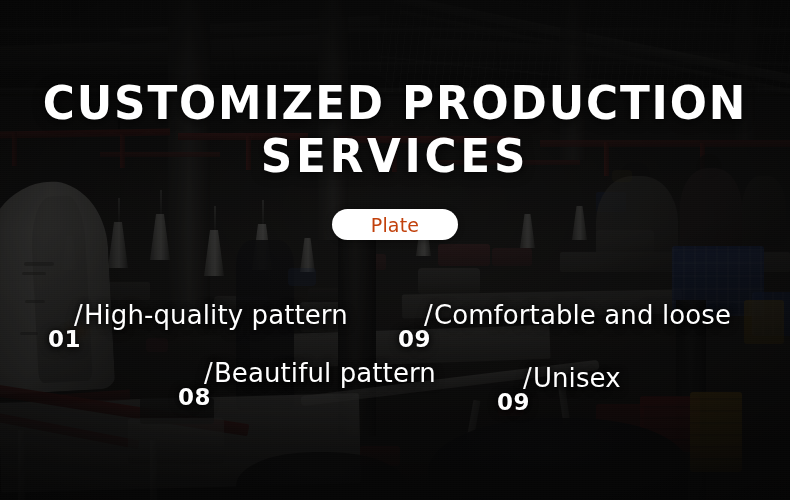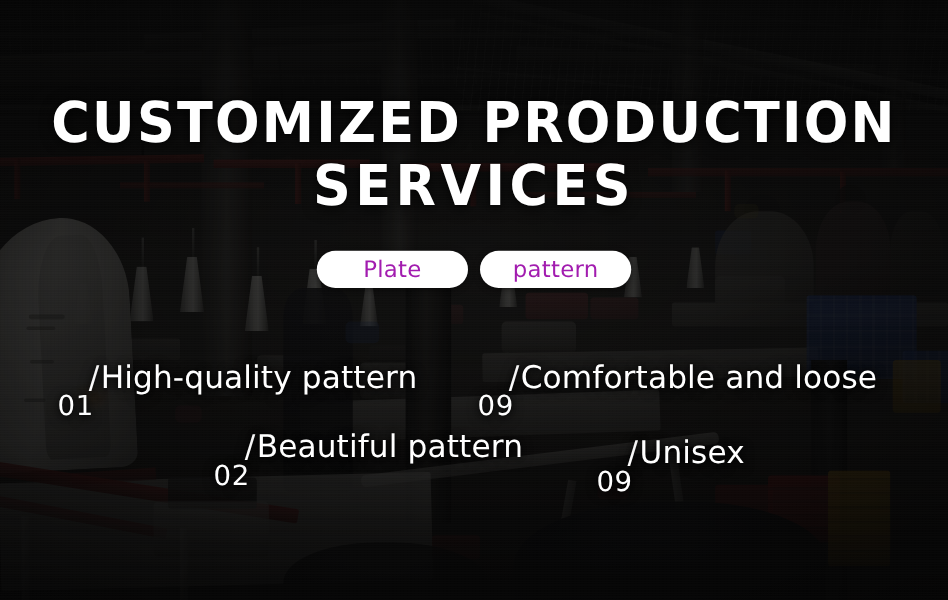--- a/index.html
+++ b/index.html
@@ -424,21 +424,21 @@
   .pills {
     position: absolute;
     left: 0; right: 0;
     top: 209px;
     display: flex;
     justify-content: center;
     gap: 10px;
   }
   .pill {
     background: #ffffff;
-    color: #a21caf;
+    color: #c2410c;
     border-radius: 999px;
     height: 31px;
     min-width: 126px;
     display: flex;
     align-items: center;
     justify-content: center;
     font-size: 19px;
     font-weight: 400;
     letter-spacing: .2px;
     padding: 0 14px;
@@ -452,21 +452,21 @@
   }
   .feature {
     position: absolute;
     color: #ffffff;
     white-space: nowrap;
     text-shadow: 0 2px 10px rgba(0,0,0,.85), 0 0 4px rgba(0,0,0,.7);
   }
   .feature .num {
     position: absolute;
     font-size: 23px;
-    font-weight: 400;
+    font-weight: 700;
     letter-spacing: .5px;
     left: 0;
     top: 26px;
   }
   .feature .label {
     position: absolute;
     left: 26px;
     top: 0;
     font-size: 26px;
     font-weight: 400;
@@ -605,32 +605,31 @@
 
   <div class="content">
 
     <div class="headline">
       <span>CUSTOMIZED PRODUCTION</span>
       <span class="l2">SERVICES</span>
     </div>
 
     <div class="pills">
       <div class="pill">Plate</div>
-      <div class="pill">pattern</div>
     </div>
 
     <div class="features">
 
       <div class="feature f1">
         <span class="num">01</span>
         <span class="label"><span class="slash">/</span><span>High-quality pattern</span></span>
       </div>
 
       <div class="feature f2">
-        <span class="num">02</span>
+        <span class="num">08</span>
         <span class="label"><span class="slash">/</span><span>Beautiful pattern</span></span>
       </div>
 
       <div class="feature f3">
         <span class="num">09</span>
         <span class="label"><span class="slash">/</span><span>Comfortable and loose</span></span>
       </div>
 
       <div class="feature f4">
         <span class="num">09</span>

